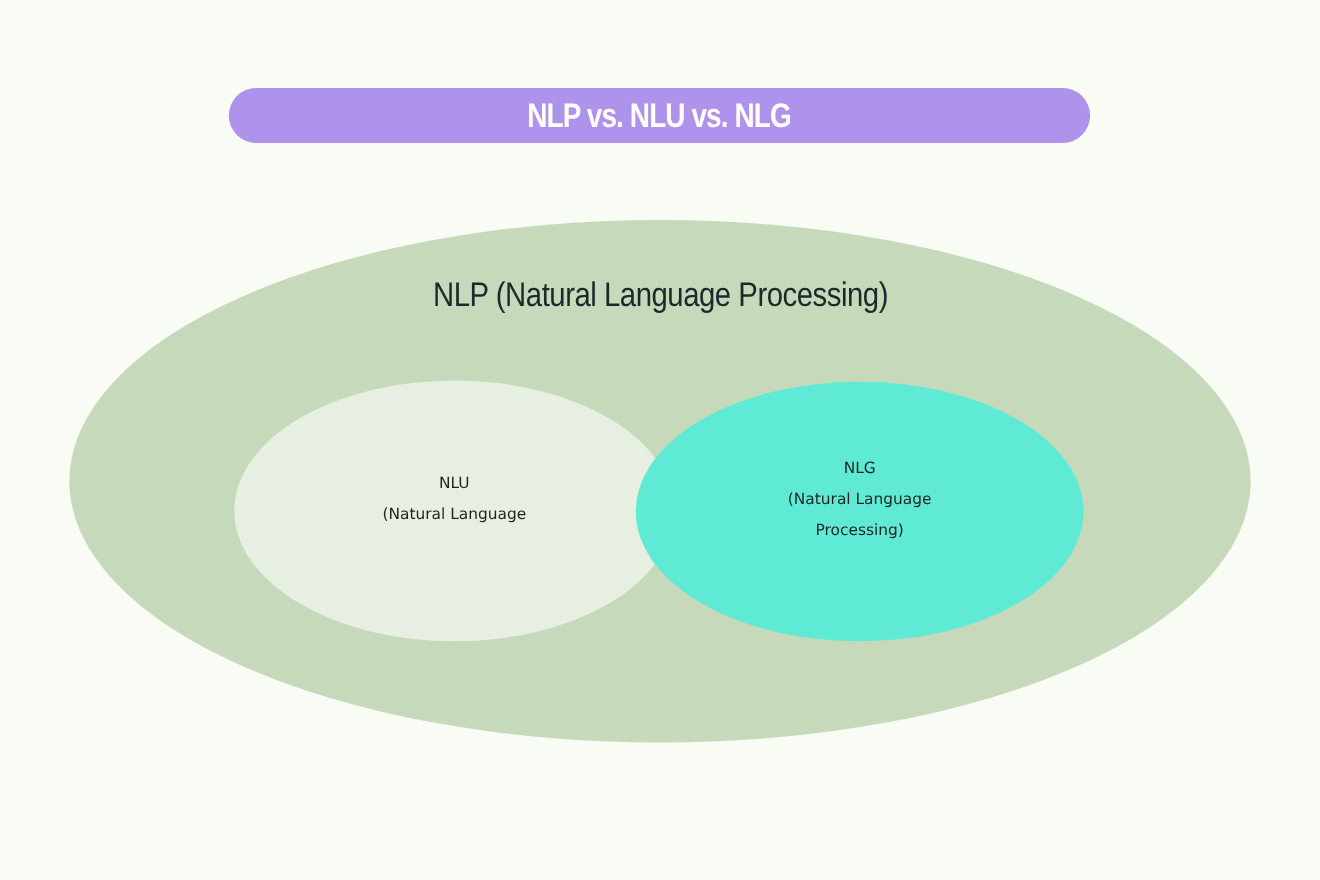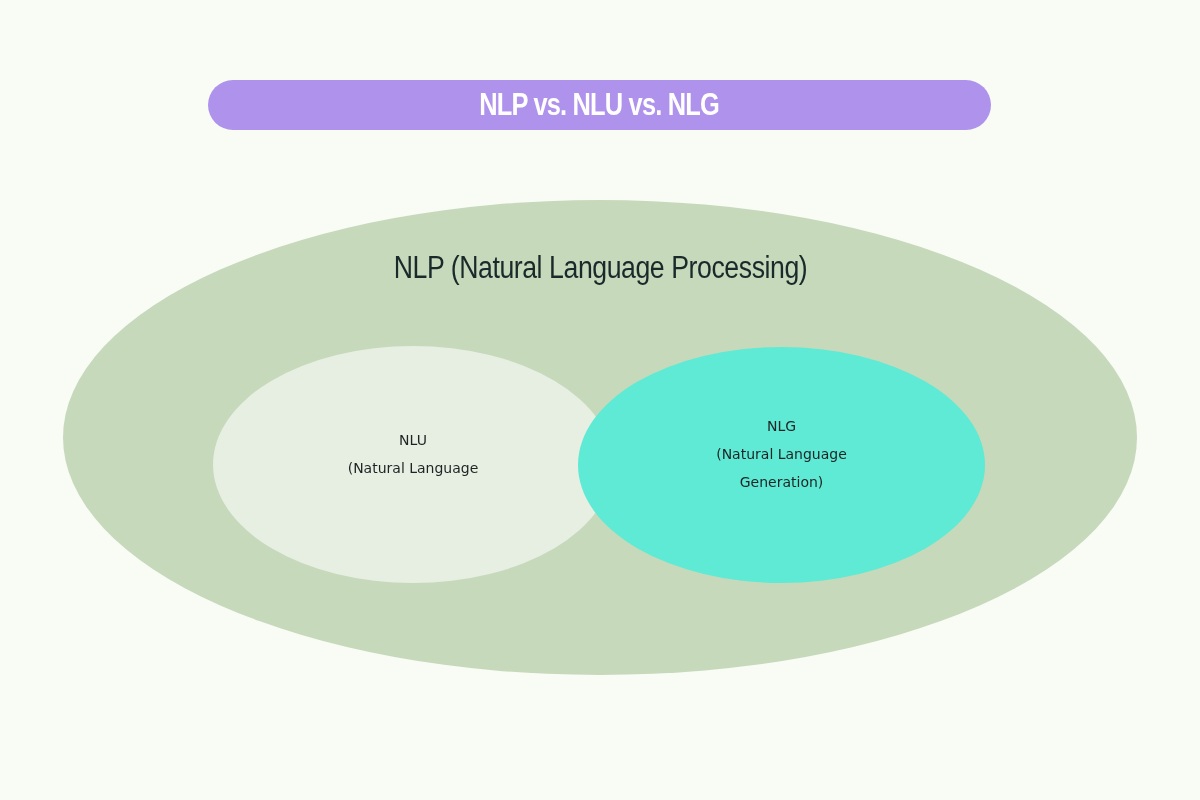--- a/index.html
+++ b/index.html
@@ -111,15 +111,15 @@
   <div class="inner-text">
     <div>NLU</div>
     <div>(Natural Language</div>
   </div>
 </div>
 
 <div class="inner-ellipse nlg">
   <div class="inner-text">
     <div>NLG</div>
     <div>(Natural Language</div>
-    <div>Generation)</div>
+    <div>Processing)</div>
   </div>
 </div>
 
 </body></html>

